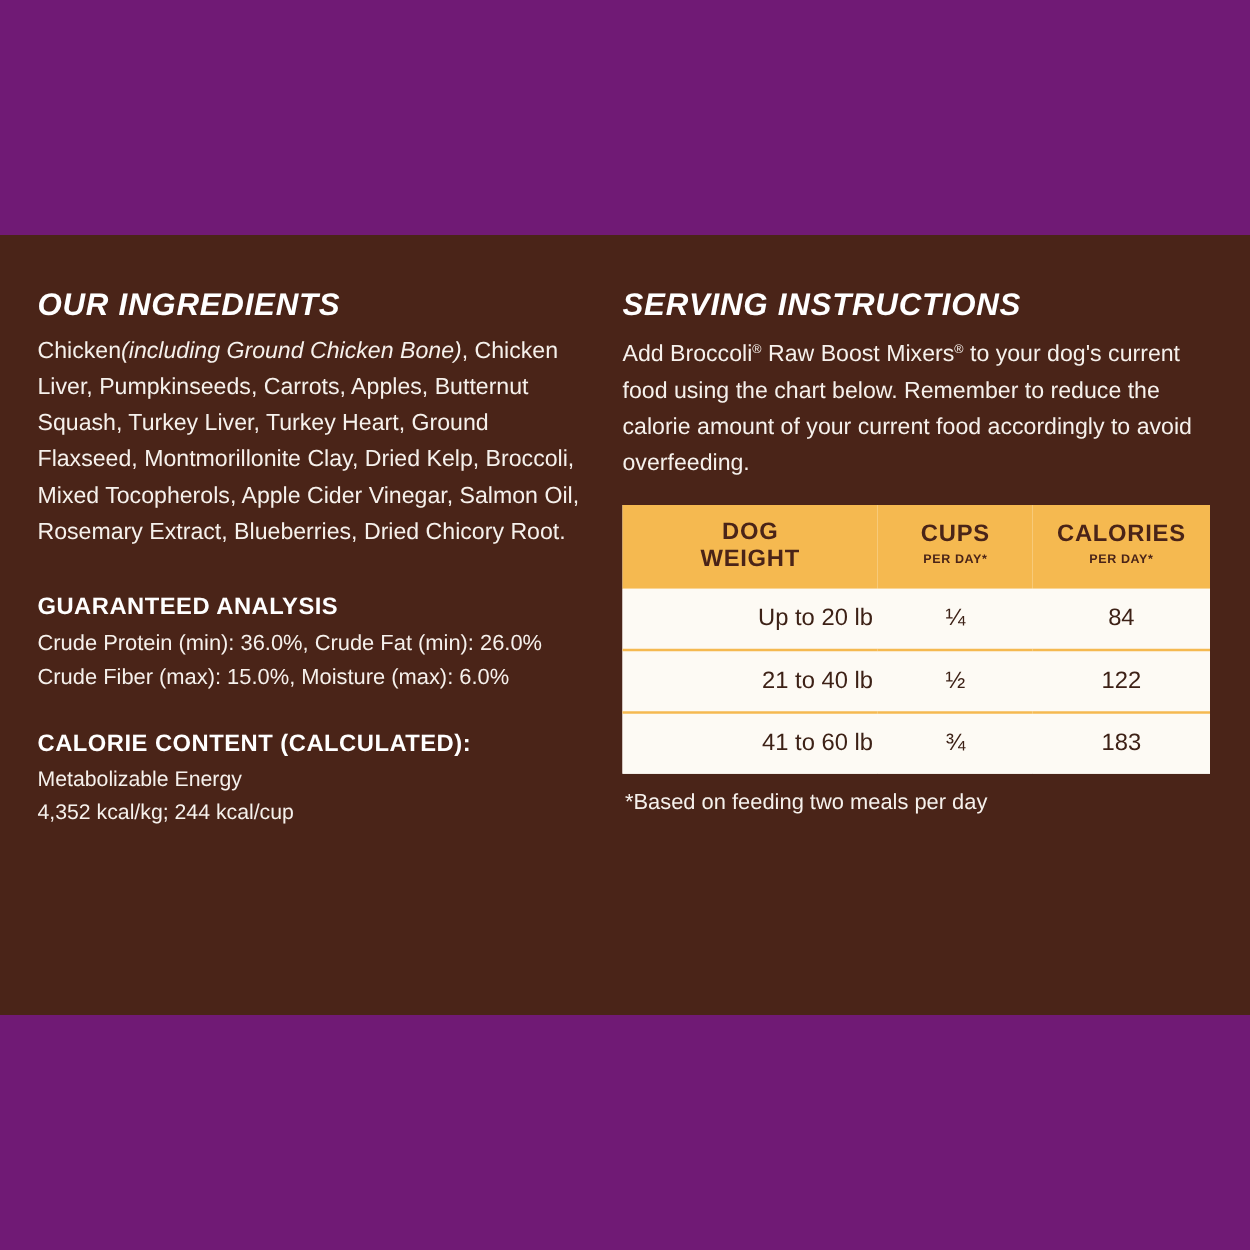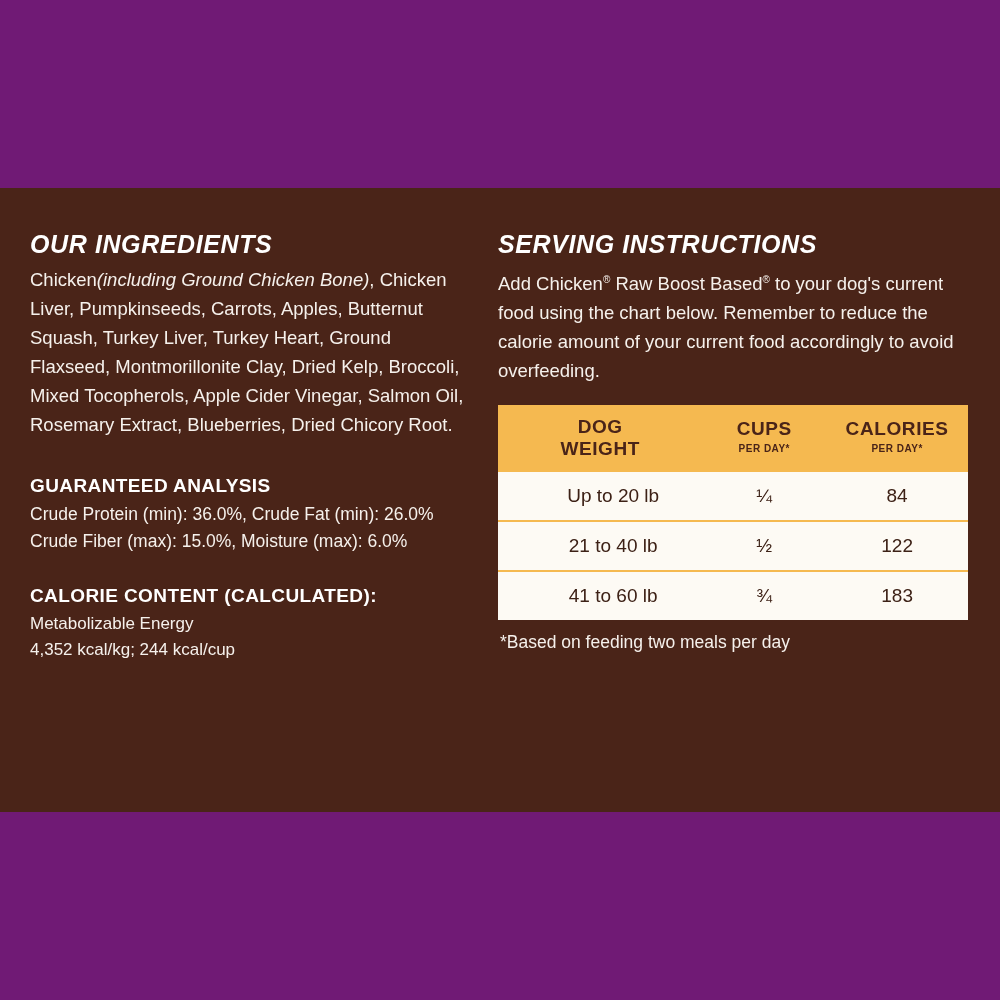--- a/index.html
+++ b/index.html
@@ -109,21 +109,21 @@
     color: #3d2116;
     text-align: center;
     padding: 13px 4px;
     border-bottom: 2px solid #f5b950;
     background: #fdfaf4;
   }
   .feed-table tbody tr:last-child td {
     border-bottom: none;
   }
   .feed-table td.weight-cell {
-    text-align: center;
+    text-align: right;
     padding-left: 30px;
   }
   .col-w { width: 44%; }
   .col-c { width: 26%; }
   .col-k { width: 30%; }
   .footnote {
     font-size: 17.5px;
     color: #f6f1ec;
     margin-top: 12px;
     padding-left: 2px;
@@ -151,21 +151,21 @@
 
       <div class="spacer-md"></div>
 
       <h3 class="sub-head">CALORIE CONTENT (CALCULATED):</h3>
       <p class="body-text calorie-text">Metabolizable Energy</p>
       <p class="body-text calorie-text">4,352 kcal/kg; 244 kcal/cup</p>
     </div>
 
     <div class="col-right">
       <h2 class="section-title">SERVING INSTRUCTIONS</h2>
-      <p class="body-text intro"><span>Add Chicken</span><sup class="reg">®</sup><span> Raw Boost Based</span><sup class="reg">®</sup><span> to your dog's current food using the chart below. Remember to reduce the calorie amount of your current food accordingly to avoid overfeeding.</span></p>
+      <p class="body-text intro"><span>Add Broccoli</span><sup class="reg">®</sup><span> Raw Boost Mixers</span><sup class="reg">®</sup><span> to your dog's current food using the chart below. Remember to reduce the calorie amount of your current food accordingly to avoid overfeeding.</span></p>
 
       <table class="feed-table">
         <thead>
           <tr>
             <th class="col-w">
               <span class="th-main">DOG</span>
               <span class="th-main">WEIGHT</span>
             </th>
             <th class="col-c">
               <span class="th-main">CUPS</span>

